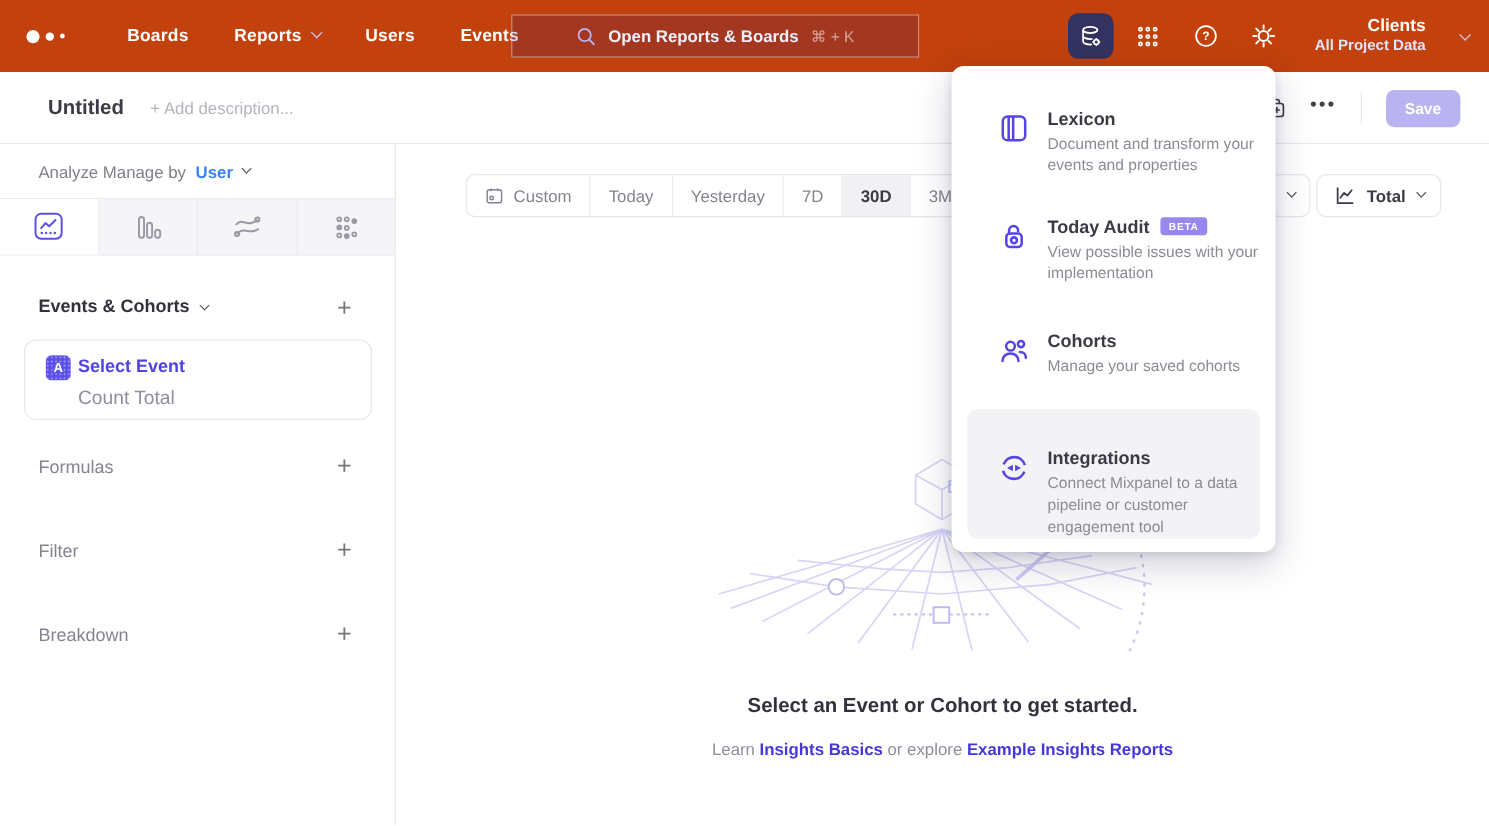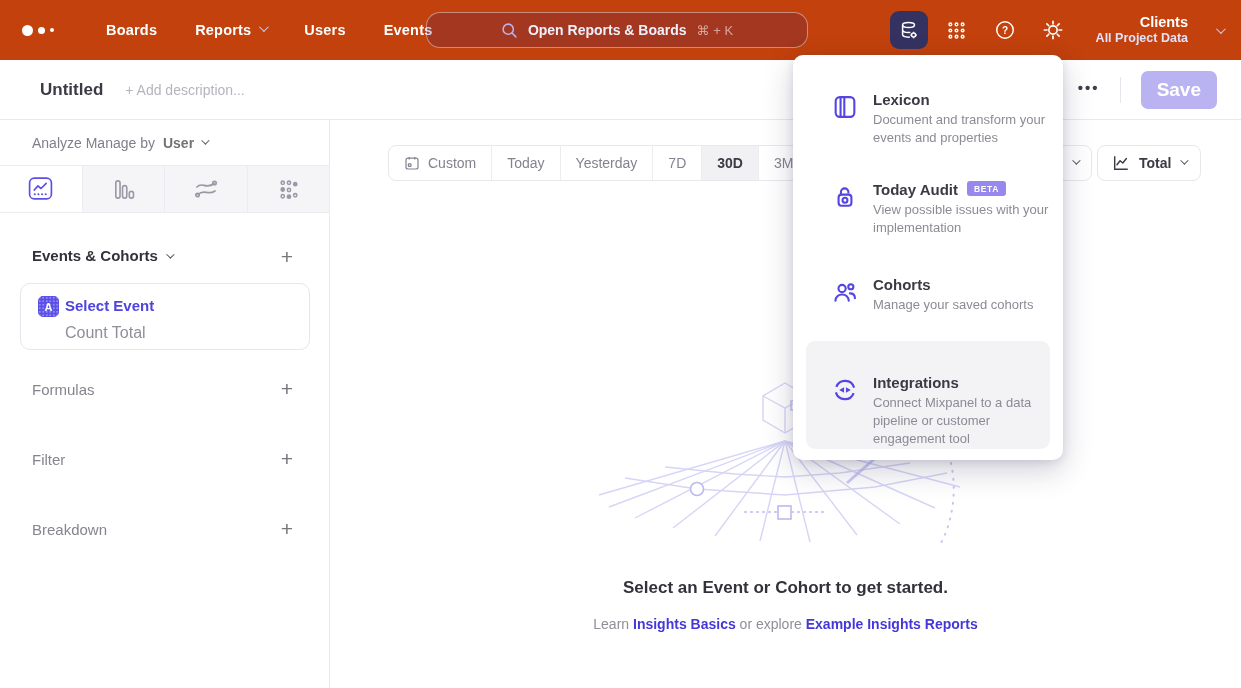--- a/index.html
+++ b/index.html
@@ -11,47 +11,47 @@
   .topnav { position:absolute; left:0; top:0; width:1241px; height:60px; background:#c2410c; display:flex; align-items:center; z-index:10; }
   .logo { display:flex; align-items:center; gap:5px; margin-left:22px; width:46px; }
   .logo .d1{width:11px;height:11px;border-radius:50%;background:#fff;}
   .logo .d2{width:7px;height:7px;border-radius:50%;background:#fff;}
   .logo .d3{width:4px;height:4px;border-radius:50%;background:#fff;}
   .navitems { display:flex; align-items:center; gap:38px; margin-left:38px; }
   .navitem { color:#fff; font-size:14.5px; font-weight:600; letter-spacing:.2px; display:flex; align-items:center; gap:8px; cursor:pointer; }
   .chev { width:7px; height:7px; border-right:1.8px solid currentColor; border-bottom:1.8px solid currentColor; transform:rotate(45deg) translateY(-2px); display:inline-block; }
   .navitem .chev { color:#cfcbf5; margin-top:-3px; }
 
-  .searchbar { position:absolute; left:426px; top:12px; width:382px; height:36px; background:rgba(20,10,120,0.18); border:1px solid rgba(255,255,255,0.42); border-radius:14px; display:flex; align-items:center; justify-content:center; gap:10px; color:#fff; cursor:text; }
+  .searchbar { position:absolute; left:426px; top:12px; width:340px; height:36px; background:rgba(20,10,120,0.18); border:1px solid rgba(255,255,255,0.42); border-radius:0; display:flex; align-items:center; justify-content:center; gap:10px; color:#fff; cursor:text; }
   .searchbar .ph { font-size:14px; font-weight:600; color:#f0effc; }
   .searchbar .kbd { font-size:13px; color:rgba(255,255,255,0.55); font-weight:400; }
 
   .navright { position:absolute; right:0; top:0; height:60px; display:flex; align-items:center; gap:10px; padding-right:18px; }
   .iconbtn { width:38px; height:38px; border-radius:9px; display:flex; align-items:center; justify-content:center; cursor:pointer; }
   .iconbtn.active { background:#343260; }
   .project { display:flex; align-items:center; gap:28px; margin-left:14px; cursor:pointer; color:#fff;text-align:right; }
   .project .lines { display:flex; flex-direction:column; line-height:1.25; }
   .project .l1 { font-size:14.5px; font-weight:700; }
   .project .l2 { font-size:12.5px; font-weight:700; color:#e4e2fa; }
   .project .chev { color:#cfcbf5; }
 
   
   .header { position:absolute; left:0; top:60px; width:1241px; height:60px; background:#fff; border-bottom:1px solid #e8e8ee; display:flex; align-items:center; z-index:5; }
   .doc-title { margin-left:40px; font-size:17px; font-weight:700; color:#3b3b46; cursor:text; }
   .doc-desc { margin-left:22px; font-size:14px; color:#b4b4bf; cursor:text; }
   .header-right { position:absolute; right:24px; top:0; height:60px; display:flex; align-items:center; gap:20px; }
   .hdr-icon { color:#3f3f4a; cursor:pointer; display:flex; align-items:center; }
   .dots3 { font-size:15px; letter-spacing:2px; color:#3f3f4a; font-weight:700; cursor:pointer; margin-top:-6px; }
   .vdiv { width:1px; height:26px; background:#e6e6ec; }
-  .save-btn { background:#b9b4f1; color:#fff; font-size:19px; font-weight:700; border:none; border-radius:7px; padding:8px 16px; cursor:default; }
+  .save-btn { background:#b9b4f1; color:#fff; font-size:13px; font-weight:700; border:none; border-radius:7px; padding:8px 16px; cursor:default; }
 
   
   .sidebar { position:absolute; left:0; top:120px; width:330px; height:568px; background:#fff; border-right:1px solid #e8e8ee; z-index:2; }
   .analyze { position:absolute; left:32px; top:15px; font-size:14px; color:#7f7f8b; display:flex; align-items:center; gap:6px; }
-  .analyze .val { color:#737373; font-weight:700; margin-left:2px; display:flex; align-items:center; gap:7px; cursor:pointer; }
+  .analyze .val { color:#3b82f6; font-weight:700; margin-left:2px; display:flex; align-items:center; gap:7px; cursor:pointer; }
   .analyze .chev { color:#5a5a66; width:6px; height:6px; margin-top:-2px; }
 
   .charttabs { position:absolute; left:0; top:45px; width:330px; height:48px; display:flex; border-top:1px solid #ebebf0; border-bottom:1px solid #ebebf0; background:#f5f5f8; }
   .ctab { flex:1; display:flex; align-items:center; justify-content:center; cursor:pointer; border-right:1px solid #ebebf0; }
   .ctab.selected { background:#fff; border-bottom:1px solid #fff; }
 
   .sec-head { position:absolute; left:32px; font-size:15px; font-weight:700; color:#32323c; display:flex; align-items:center; gap:8px; }
   .sec-head .chev { color:#55555f; width:6px; height:6px; }
   .sec-label { position:absolute; left:32px; font-size:15px; font-weight:500; color:#85858f; }
   .plus { position:absolute; right:36px; font-size:21px; font-weight:300; color:#77777f; line-height:1; cursor:pointer; }

